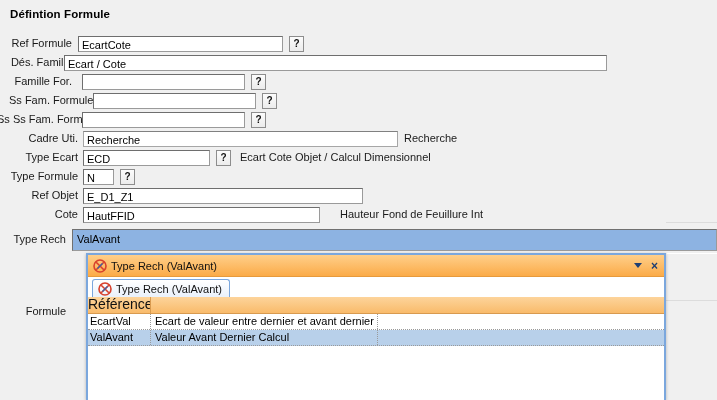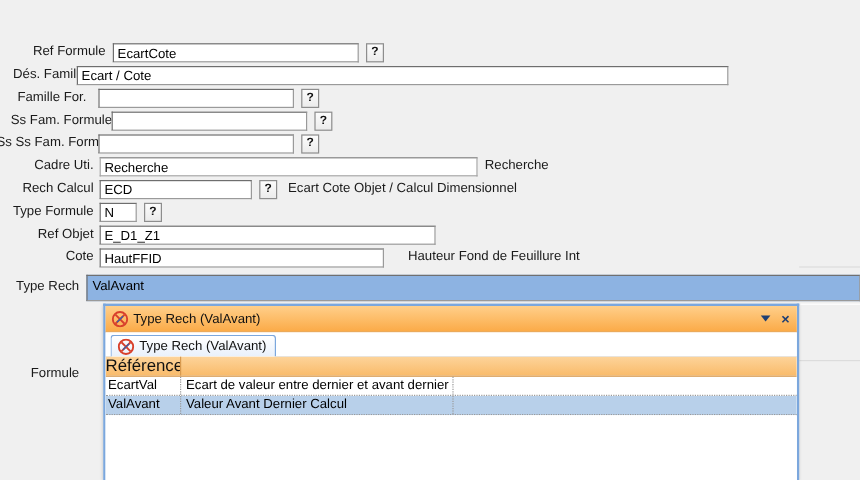--- a/index.html
+++ b/index.html
@@ -256,22 +256,23 @@
 </style>
 </head>
 <body>
 
 <div id="root">
 
   <div class="bg-line" style="left:666px; top:222px; width:51px; height:1px;"></div>
   <div class="bg-sep" style="left:667px; top:253px; width:50px; height:1px; background:#ffffff;"></div>
   <div class="bg-line" style="left:666px; top:300px; width:51px; height:1px;"></div>
 
-
-  <div class="frow" style="left:16px; top:36px; width:651px;">
+  <div class="panel-title">Défintion Formule</div>
+
+  <div class="frow" style="left:0; top:36px; width:651px;">
     <div class="flabel" style="width:72px; left:0;">Ref Formule</div>
     <div class="finput" style="left:78px; width:205px;">EcartCote</div>
     <div class="qbtn" style="left:289px;">?</div>
   </div>
 
   <div class="frow" style="left:0; top:55px; width:717px;">
     <div class="flabel" style="width:72px; left:0;">Dés. Famille</div>
     <div class="finput" style="left:64px; width:543px;">Ecart / Cote</div>
   </div>
 
@@ -293,21 +294,21 @@
     <div class="qbtn" style="left:251px;">?</div>
   </div>
 
   <div class="frow" style="left:0; top:131px; width:717px;">
     <div class="flabel" style="width:78px; left:0;">Cadre Uti.</div>
     <div class="finput flat" style="left:83px; width:315px;">Recherche</div>
     <div class="fsuffix" style="left:404px;">Recherche</div>
   </div>
 
   <div class="frow" style="left:0; top:150px; width:717px;">
-    <div class="flabel" style="width:78px; left:0;">Rech Calcul</div>
+    <div class="flabel" style="width:78px; left:0;">Type Ecart</div>
     <div class="finput" style="left:83px; width:127px;">ECD</div>
     <div class="qbtn" style="left:216px;">?</div>
     <div class="fsuffix" style="left:240px;">Ecart Cote Objet / Calcul Dimensionnel</div>
   </div>
 
   <div class="frow" style="left:0; top:169px; width:717px;">
     <div class="flabel" style="width:78px; left:0;">Type Formule</div>
     <div class="finput" style="left:83px; width:31px;">N</div>
     <div class="qbtn" style="left:120px;">?</div>
   </div>

